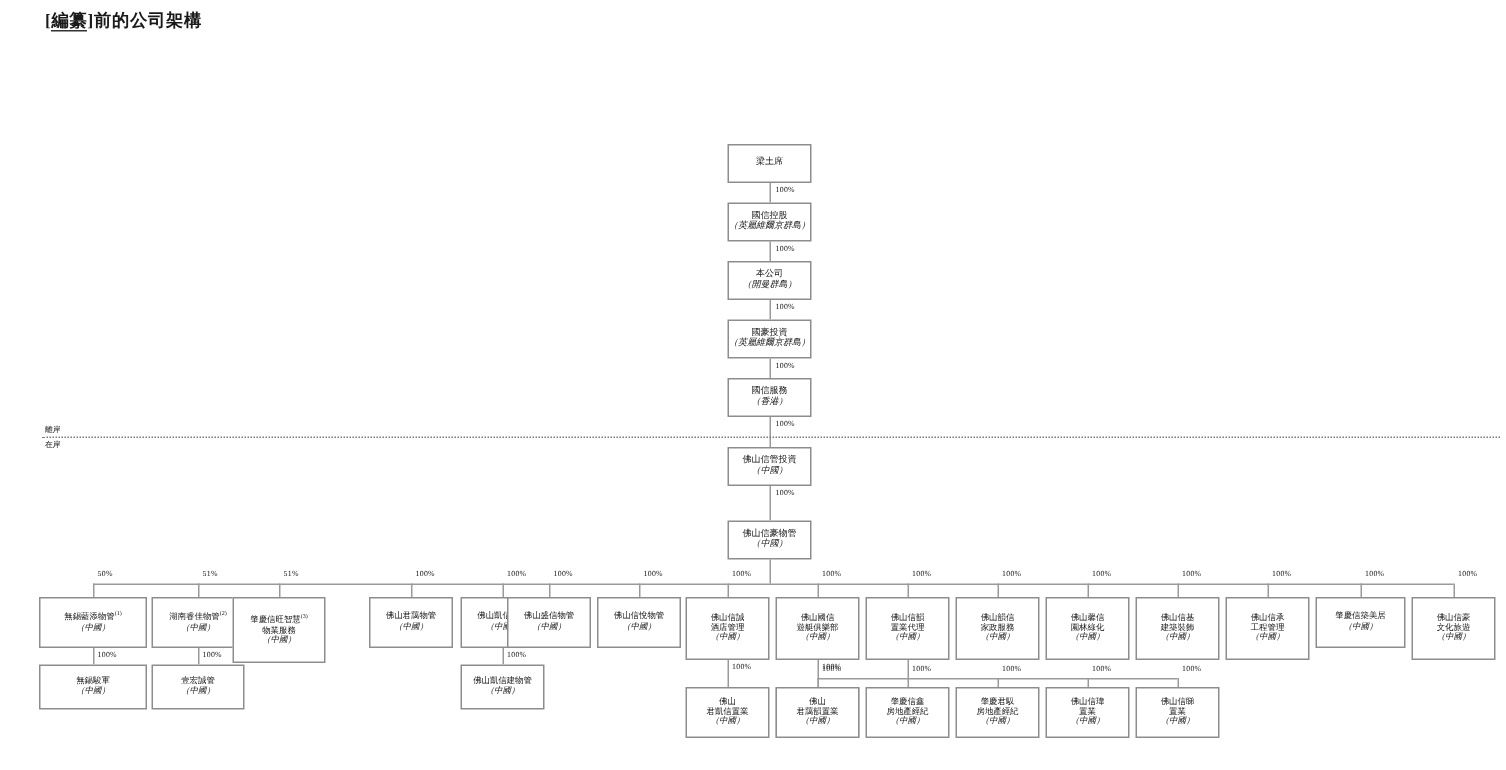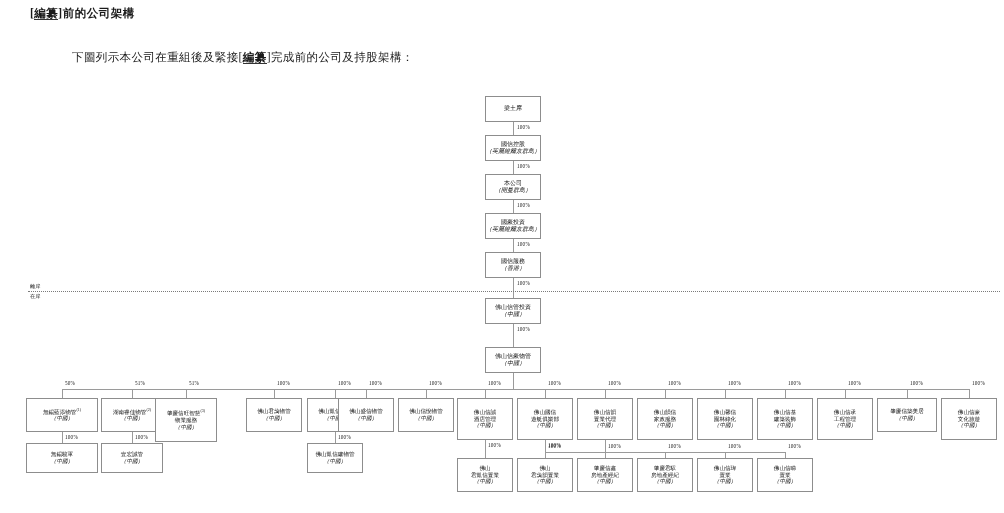--- a/index.html
+++ b/index.html
@@ -64,21 +64,20 @@
     position:absolute;font-size:5.2px;color:#111;white-space:nowrap;
   }
 </style>
 </head>
 <body>
 
 <div id="page">
 
   <div class="hd"><span>[</span><span class="mk">編纂</span><span>]前的公司架構</span></div>
 
-  <div class="intro"><span>下圖列示本公司在重組後及緊接</span><span>[</span><span class="mk">編纂</span><span>]</span><span>完成前的公司及持股架構：</span></div>
 
   <div id="chart">
       <div class="box big" style="left: 485px; top: 96px; width: 56px; height: 26px;">
         <div class="l1">梁土席</div>
       </div>
       <div class="vline" style="left: 513px; top: 122px; height: 13px;"></div>
       <div class="pct" style="left: 517px; top: 124px;">100%</div>
       <div class="box big" style="left: 485px; top: 135px; width: 56px; height: 26px;">
         <div class="l1">國信控股</div>
         <div class="juris">（英屬維爾京群島）</div>

